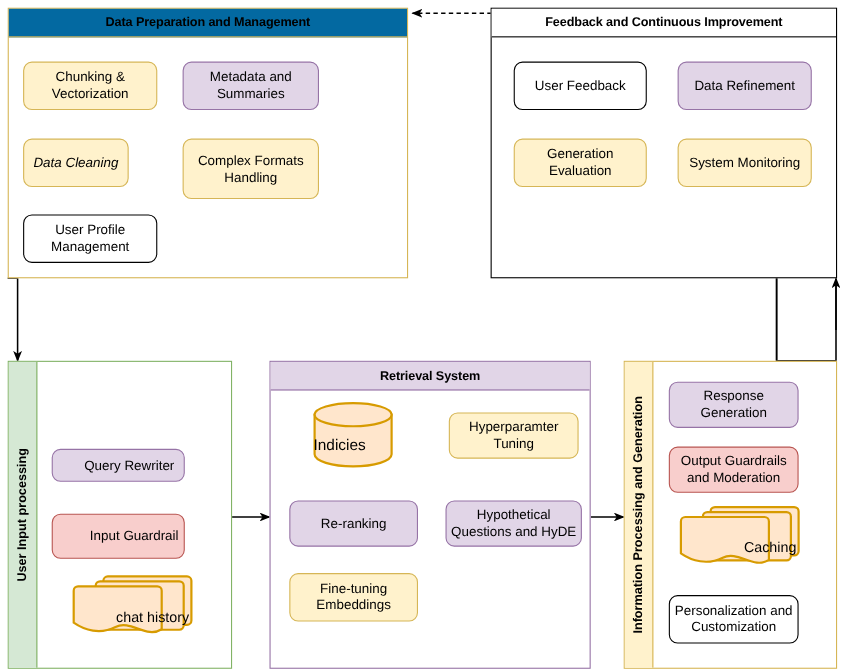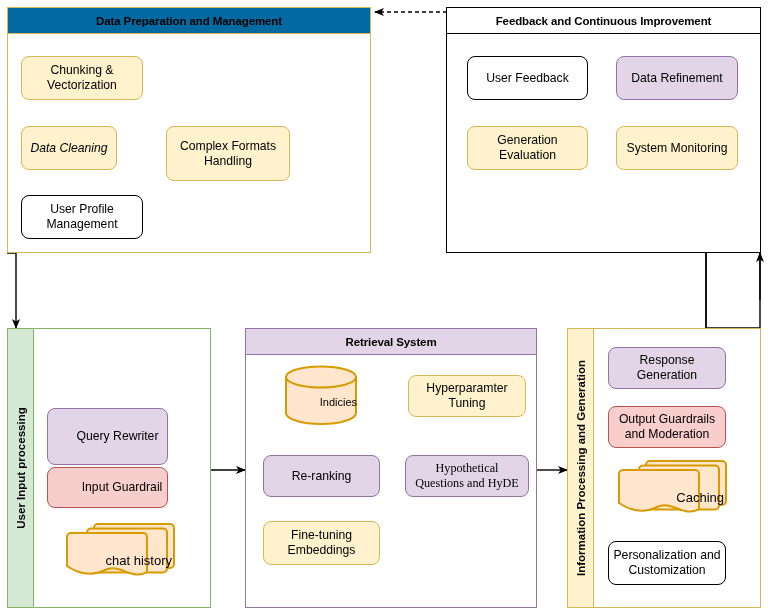--- a/index.html
+++ b/index.html
@@ -72,22 +72,22 @@
   .fill-yellow { background: #fff2cc; border-color: #d6b656; }
   .fill-purple { background: #e1d5e7; border-color: #9673a6; }
   .fill-red    { background: #f8cecc; border-color: #b85450; }
   .fill-white  { background: #ffffff; border-color: #000000; }
 
   
   .cyl { position: absolute; }
   .cyl .cyl-label {
     position: absolute;
     left: 0; right: 0;
-    text-align: right;
-    font-size: 11px;
+    text-align: left;
+    font-size: 14px;
     color: #000;
   }
 
   
   .docstack { position: absolute; }
   .docstack .doc-label {
     position: absolute;
     left: 0; right: 0;
     text-align: right;
     font-size: 13px;
@@ -136,20 +136,24 @@
 
   <div class="abs pool" style="left:7px; top:7px; width:364px; height:246px; border:1.4px solid #d6b656;">
     <div class="pool-title" style="height:25px; background:#0369a1; border-bottom:1.4px solid #d6b656;">Data Preparation and Management</div>
   </div>
 
   <div class="node fill-yellow" style="left:21px; top:56px; width:122px; height:44px;">
     <span style="white-space:pre-line;">Chunking &amp;
 Vectorization</span>
   </div>
 
+  <div class="node fill-purple" style="left:166px; top:56px; width:124px; height:44px;">
+    <span style="white-space:pre-line;">Metadata and
+Summaries</span>
+  </div>
 
   <div class="node fill-yellow" style="left:21px; top:126px; width:96px; height:44px;font-style:italic;">
     <span style="white-space:pre-line;">Data Cleaning</span>
   </div>
 
   <div class="node fill-yellow" style="left:166px; top:126px; width:124px; height:55px;">
     <span style="white-space:pre-line;">Complex Formats
 Handling</span>
   </div>
 
@@ -179,21 +183,21 @@
     <span style="white-space:pre-line;">System Monitoring</span>
   </div>
 
   <div class="abs pool" style="left:7px; top:328px; width:204px; height:280px; border:1.4px solid #82b366;">
     <div class="vstrip" style="left:0; top:0; bottom:0; width:25px; background:#d5e8d4; border-right:1.4px solid #82b366;">
       <span>User Input processing</span>
     </div>
   </div>
 
 
-  <div class="node fill-purple" style="left:47px; top:408px; width:121px; height:57px;padding-left:24px;">
+  <div class="node fill-purple" style="left:47px; top:408px; width:121px; height:30px;padding-left:24px;">
     <span style="white-space:pre-line;">Query Rewriter</span>
   </div>
 
   <div class="node fill-red" style="left:47px; top:467px; width:121px; height:41px;padding-left:33px;">
     <span style="white-space:pre-line;">Input Guardrail</span>
   </div>
 
   <div class="docstack" style="left:62px; top:523px; width:110px; height:66px;">
     <svg class="shape" style="left:0; top:0; width:110px; height:66px;" viewBox="0 0 110 66">
       <path d="M22,10 h72 a4,4 0 0 1 4,4 v36 a4,4 0 0 1 -4,4 h-72 a4,4 0 0 1 -4,-4 v-36 a4,4 0 0 1 4,-4 z" fill="#ffe6cc" stroke="#d79b00" stroke-width="2" transform="translate(14,-9)"></path>
@@ -219,21 +223,21 @@
   <div class="node fill-yellow" style="left:408px; top:375px; width:118px; height:42px;">
     <span style="white-space:pre-line;">Hyperparamter
 Tuning</span>
   </div>
 
   <div class="node fill-purple" style="left:263px; top:455px; width:117px; height:42px;">
     <span style="white-space:pre-line;">Re-ranking</span>
   </div>
 
   <div class="node fill-purple" style="left:405px; top:455px; width:124px; height:42px;">
-    <span style="white-space:pre-line;font-family:Liberation Serif, serif;">Hypothetical
+    <span style="white-space:pre-line;">Hypothetical
 Questions and HyDE</span>
   </div>
 
   <div class="node fill-yellow" style="left:263px; top:521px; width:117px; height:44px;">
     <span style="white-space:pre-line;">Fine-tuning
 Embeddings</span>
   </div>
 
   <div class="abs pool" style="left:567px; top:328px; width:194px; height:280px; border:1.4px solid #d6b656;">
     <div class="vstrip" style="left:0; top:0; bottom:0; width:25px; background:#fff2cc; border-right:1.4px solid #d6b656;">

